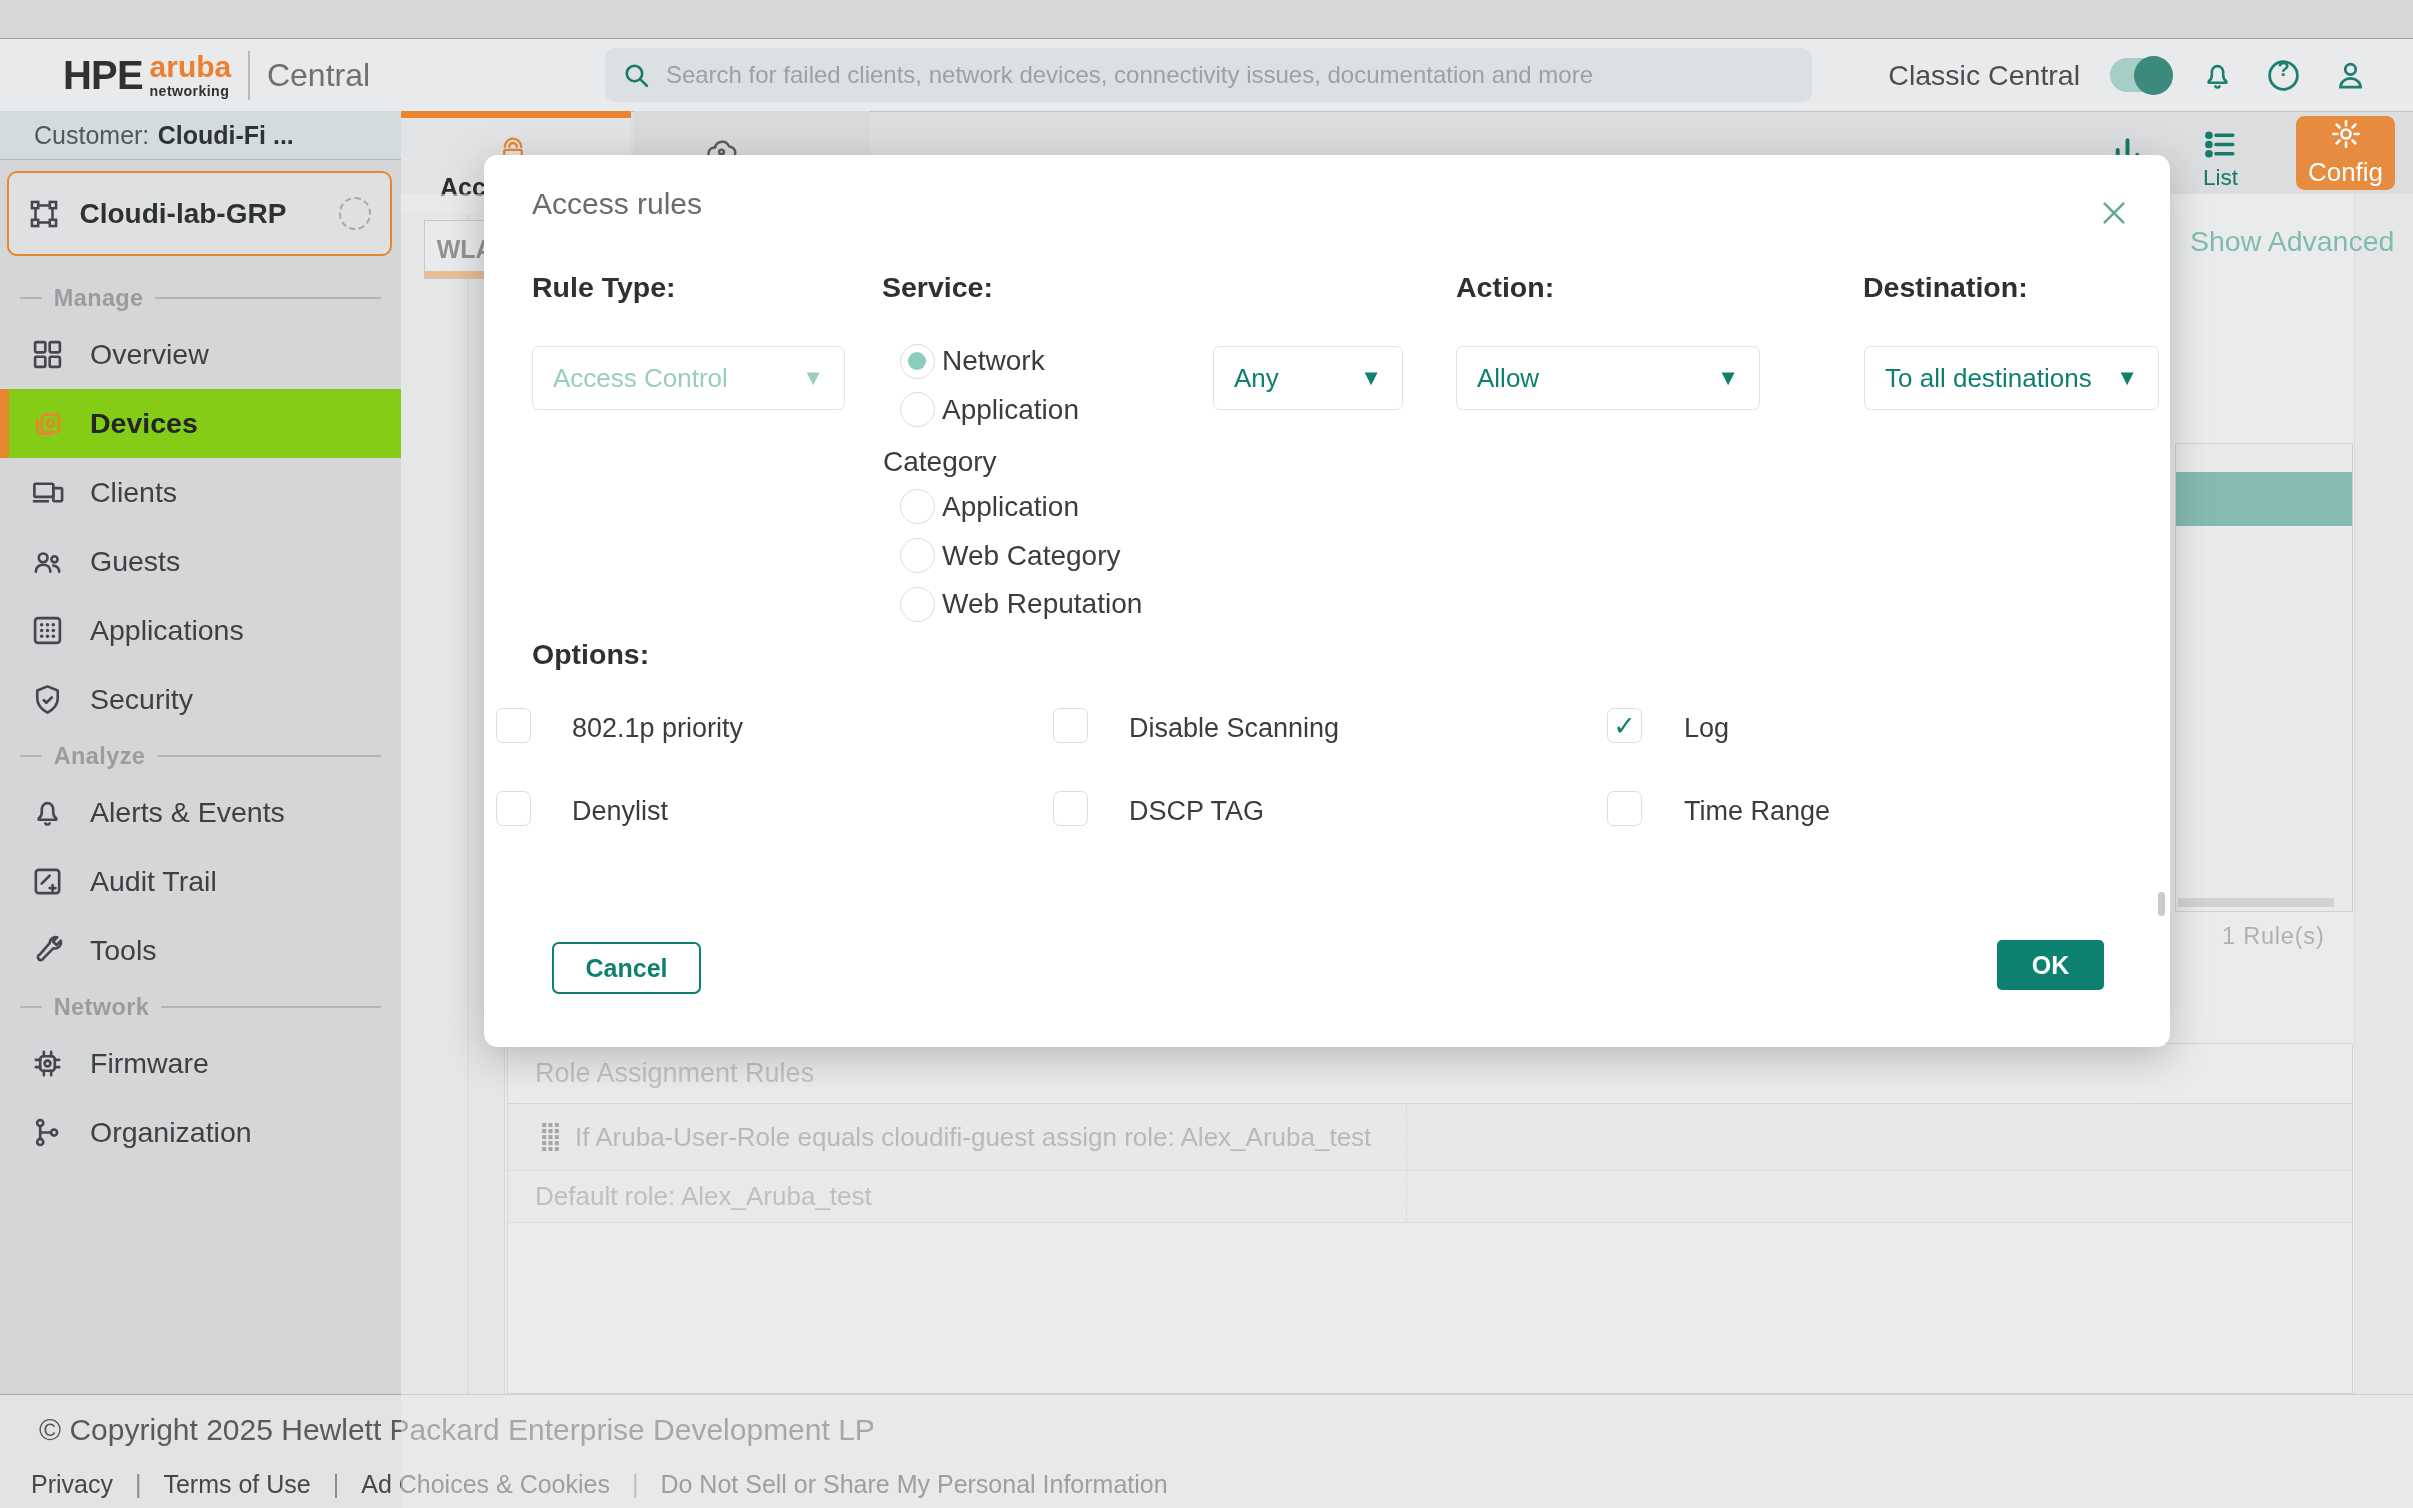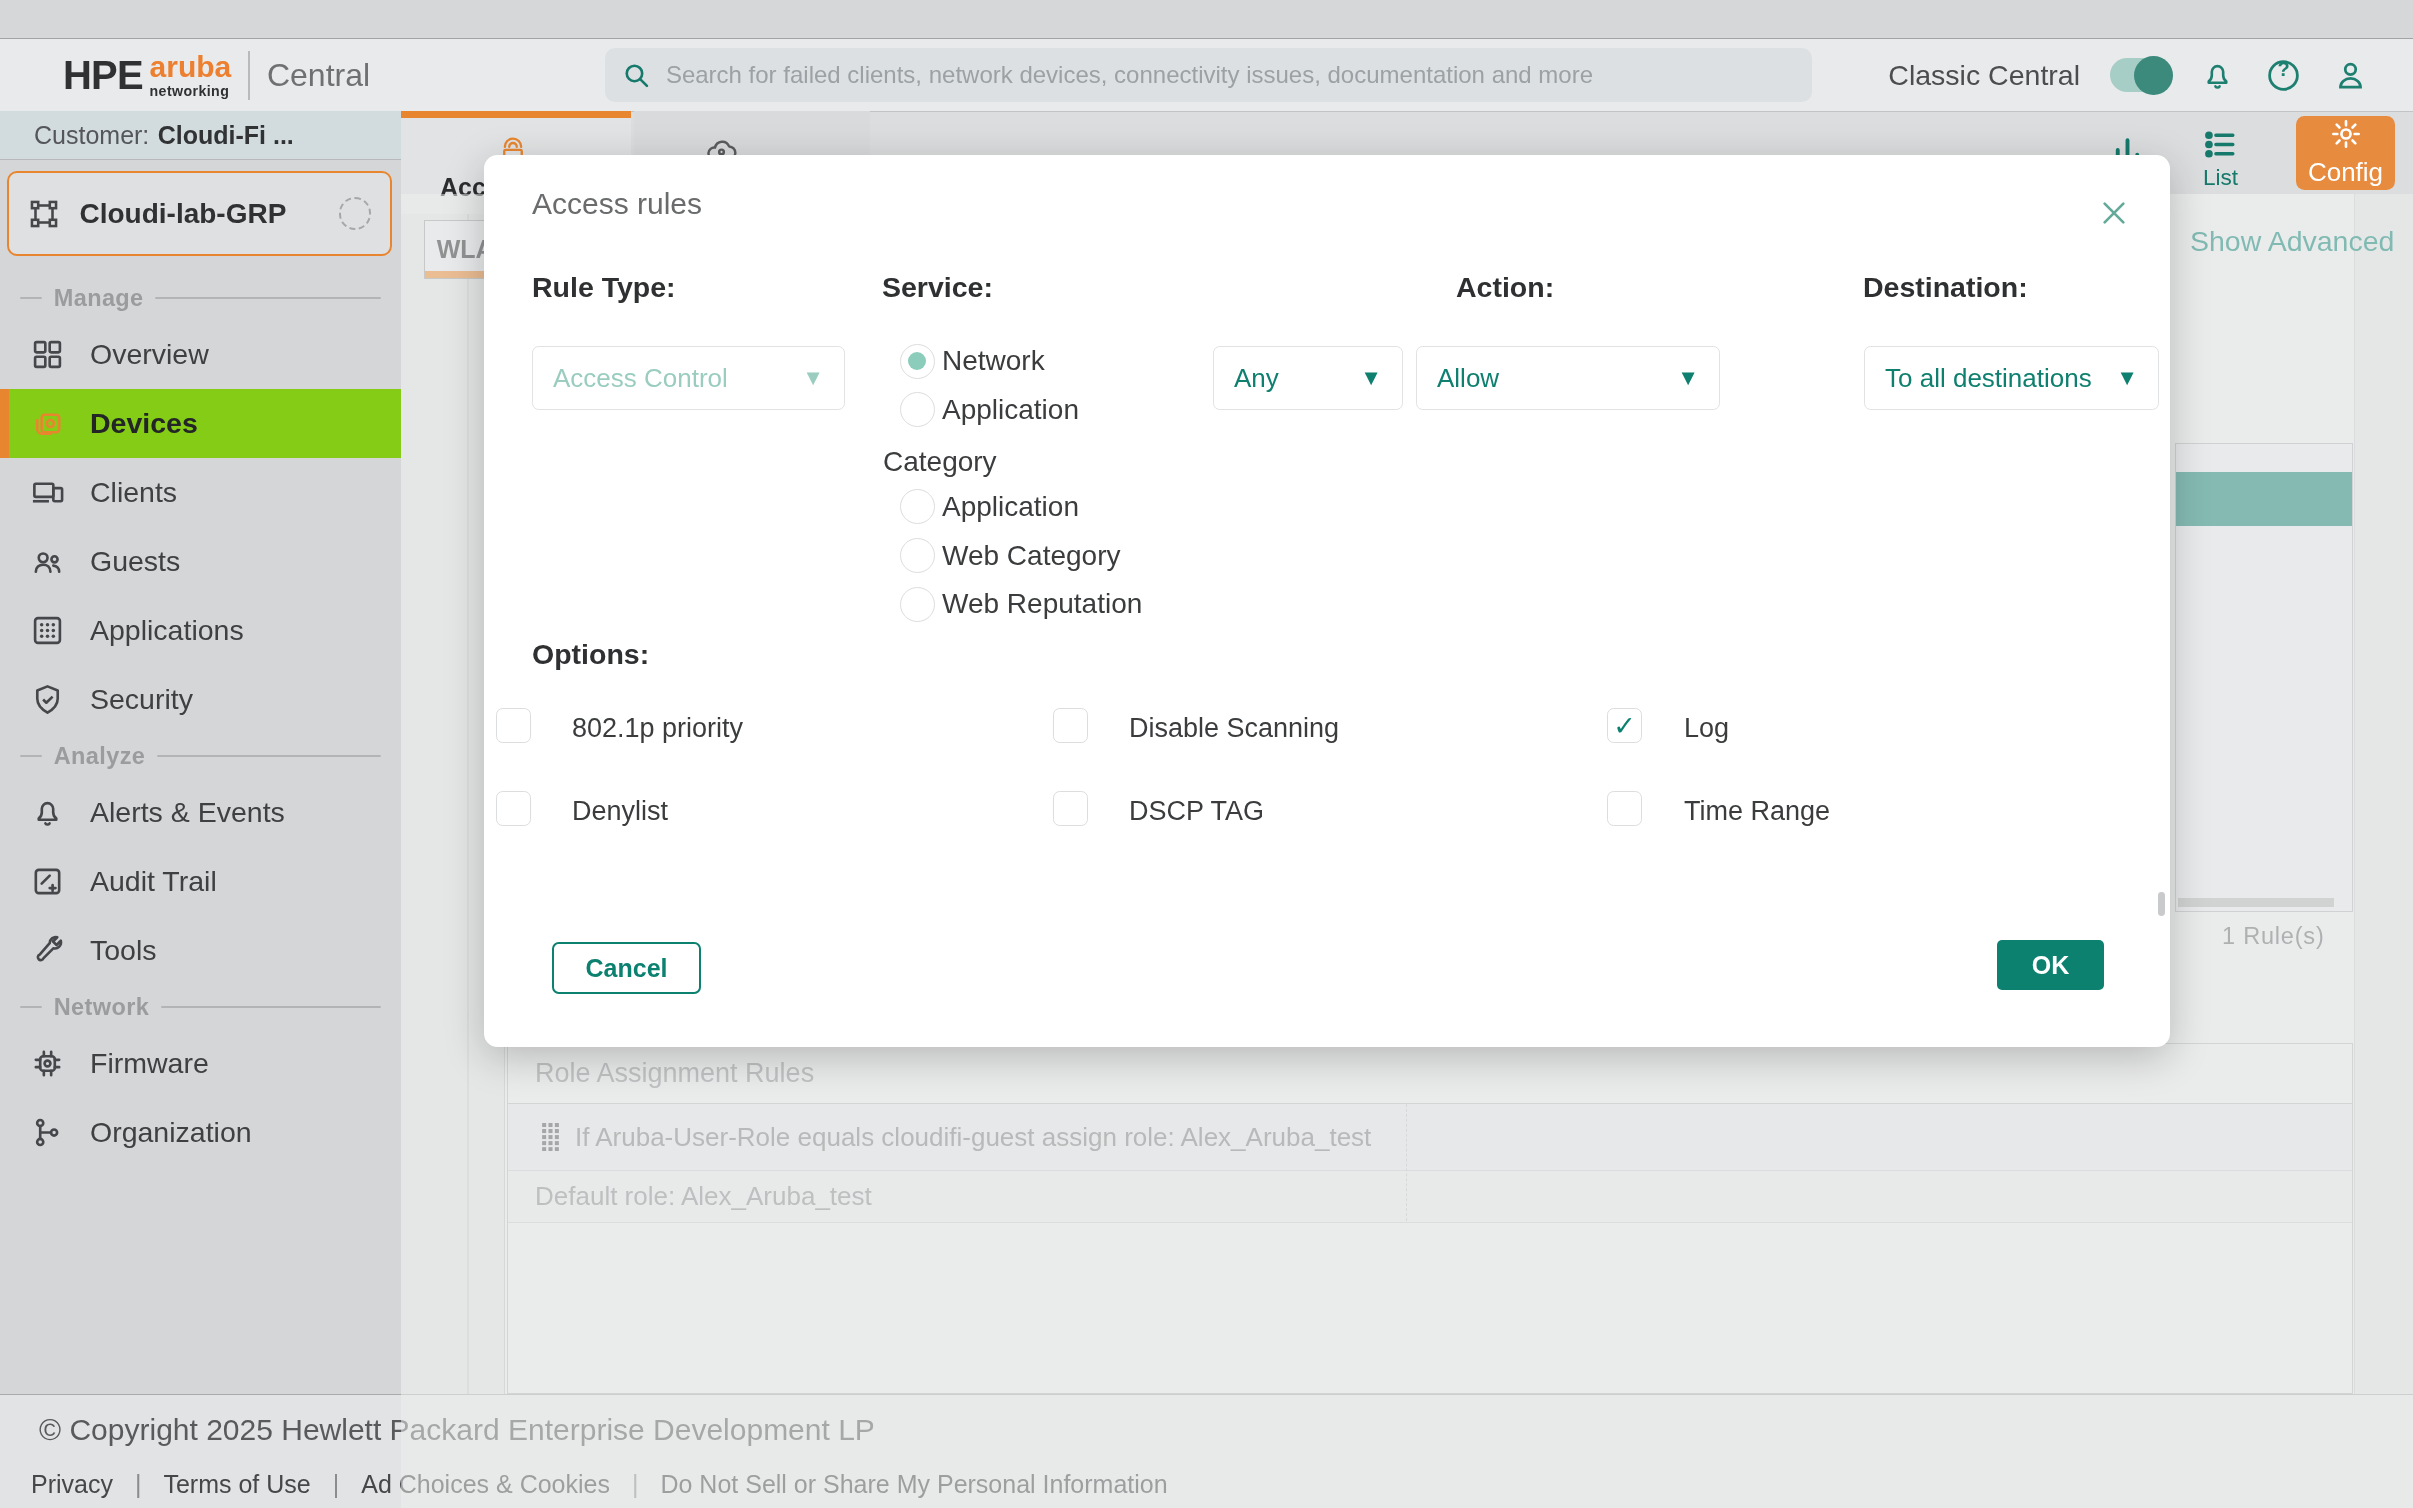--- a/index.html
+++ b/index.html
@@ -437,21 +437,21 @@
   <div class="abs mlabel" style="left:1379px;top:116px">Destination:</div>
 
   <div class="dd ddmuted" style="left:48px;top:191px;width:313px">
     <span>Access Control</span>
     <span class="caret">▼</span>
   </div>
   <div class="dd ddteal" style="left:729px;top:191px;width:190px">
     <span>Any</span>
     <span class="caret">▼</span>
   </div>
-  <div class="dd ddteal" style="left:932px;top:191px;width:304px">
+  <div class="dd ddteal" style="left:972px;top:191px;width:304px">
     <span>Allow</span>
     <span class="caret">▼</span>
   </div>
   <div class="dd ddteal" style="left:1380px;top:191px;width:295px">
     <span>To all destinations</span>
     <span class="caret">▼</span>
   </div>
 
   <span class="radio sel" style="left:416px;top:189px"></span>
   <span class="rlbl" style="left:458px;top:190px">Network</span>

